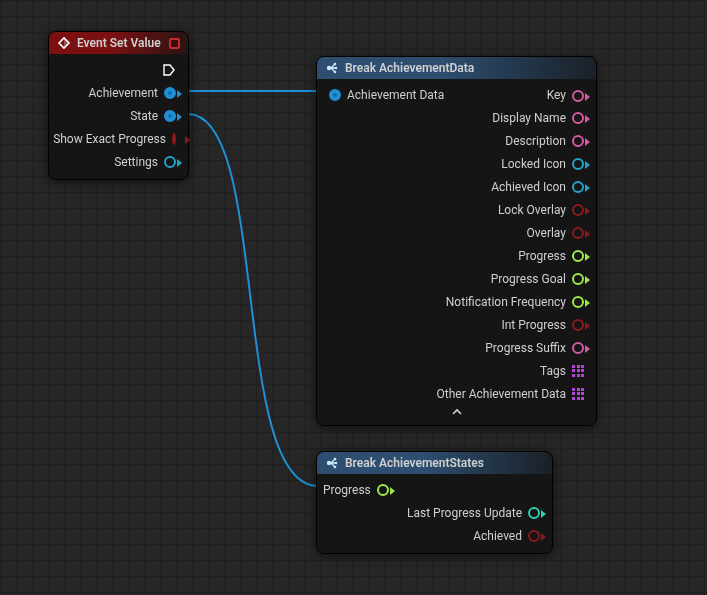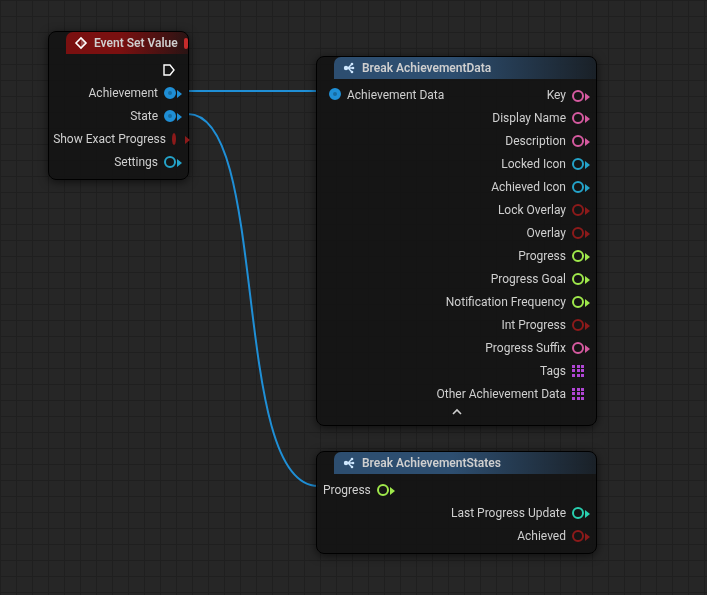--- a/index.html
+++ b/index.html
@@ -38,21 +38,20 @@
     box-shadow: 0 2px 10px rgba(0,0,0,0.6);
     border: 1px solid #000;
   }
   .node .header {
     display: flex; align-items: center;
     padding: 4px 8px;
     border-radius: 7px 7px 0 0;
     color: #fff;
     font-weight: 600;
     gap: 6px;
-    margin-left: 17px;
   }
   .hdr-red   { background: linear-gradient(90deg,#7a1010 0%,#7a1010 45%,rgba(122,16,16,0.2) 100%); }
   .hdr-blue  { background: linear-gradient(90deg,#2d4e70 0%,#2d4e70 45%,rgba(45,78,112,0.2) 100%); }
 
   .hdr-icon { width: 14px; height: 14px; display: inline-flex; align-items: center; justify-content: center; }
   .hdr-icon svg { width: 14px; height: 14px; }
 
   .delegate {
     width: 11px; height: 11px;
     border: 2px solid #c62b2b; border-radius: 2px;
@@ -103,21 +102,21 @@
   .exec-pin {
     width: 14px; height: 14px; margin: 0 6px; display:inline-flex; align-items:center; justify-content:center;
   }
   .exec-pin svg { width: 14px; height: 14px; }
 
   .chevron-row { display:flex; justify-content:center; padding: 2px 0; cursor:pointer; }
   .chevron-row svg { width: 14px; height: 10px; }
 
   #node-event { left: 48px; top: 31px; width: 141px; }
   #node-break-data { left: 316px; top: 56px; width: 281px; }
-  #node-break-states { left: 316px; top: 451px; width: 281px; }
+  #node-break-states { left: 316px; top: 451px; width: 237px; }
 </style>
 </head>
 <body>
 
 <div class="grid-major"></div>
 <div class="grid"></div>
 
 <svg class="wires">
   <path d="M 188 91 C 250 91, 260 91, 318 91" stroke="#1f8fd6" stroke-width="2" fill="none"></path>
   <path d="M 188 114 C 270 114, 230 486, 318 486" stroke="#1f8fd6" stroke-width="2" fill="none"></path>
@@ -169,21 +168,21 @@
         <path d="M6 7 L10 3 M6 7 L11 7 M6 7 L10 11" stroke="#cfe8ff" stroke-width="1.4"></path>
         <circle cx="10" cy="3" r="1.3" fill="#cfe8ff"></circle>
           <circle cx="11" cy="7" r="1.3" fill="#cfe8ff"></circle>
           <circle cx="10" cy="11" r="1.3" fill="#cfe8ff"></circle>
       </svg>
     </span>
     <span class="lbl">Break AchievementData</span>
   </div>
   <div class="body">
     <div class="row between">
-      <span style="display:flex;">
+      <span style="display:flex;align-items:center">
         <span class="pin solid c-struct"></span>
         <span class="lbl">Achievement Data</span>
       </span>
       <span style="display:flex;align-items:flex-end">
         <span class="lbl">Key</span>
         <span class="pin hollow arrow c-string"></span>
       </span>
     </div>
     <div class="row right">
         <span class="lbl">Display Name</span>

